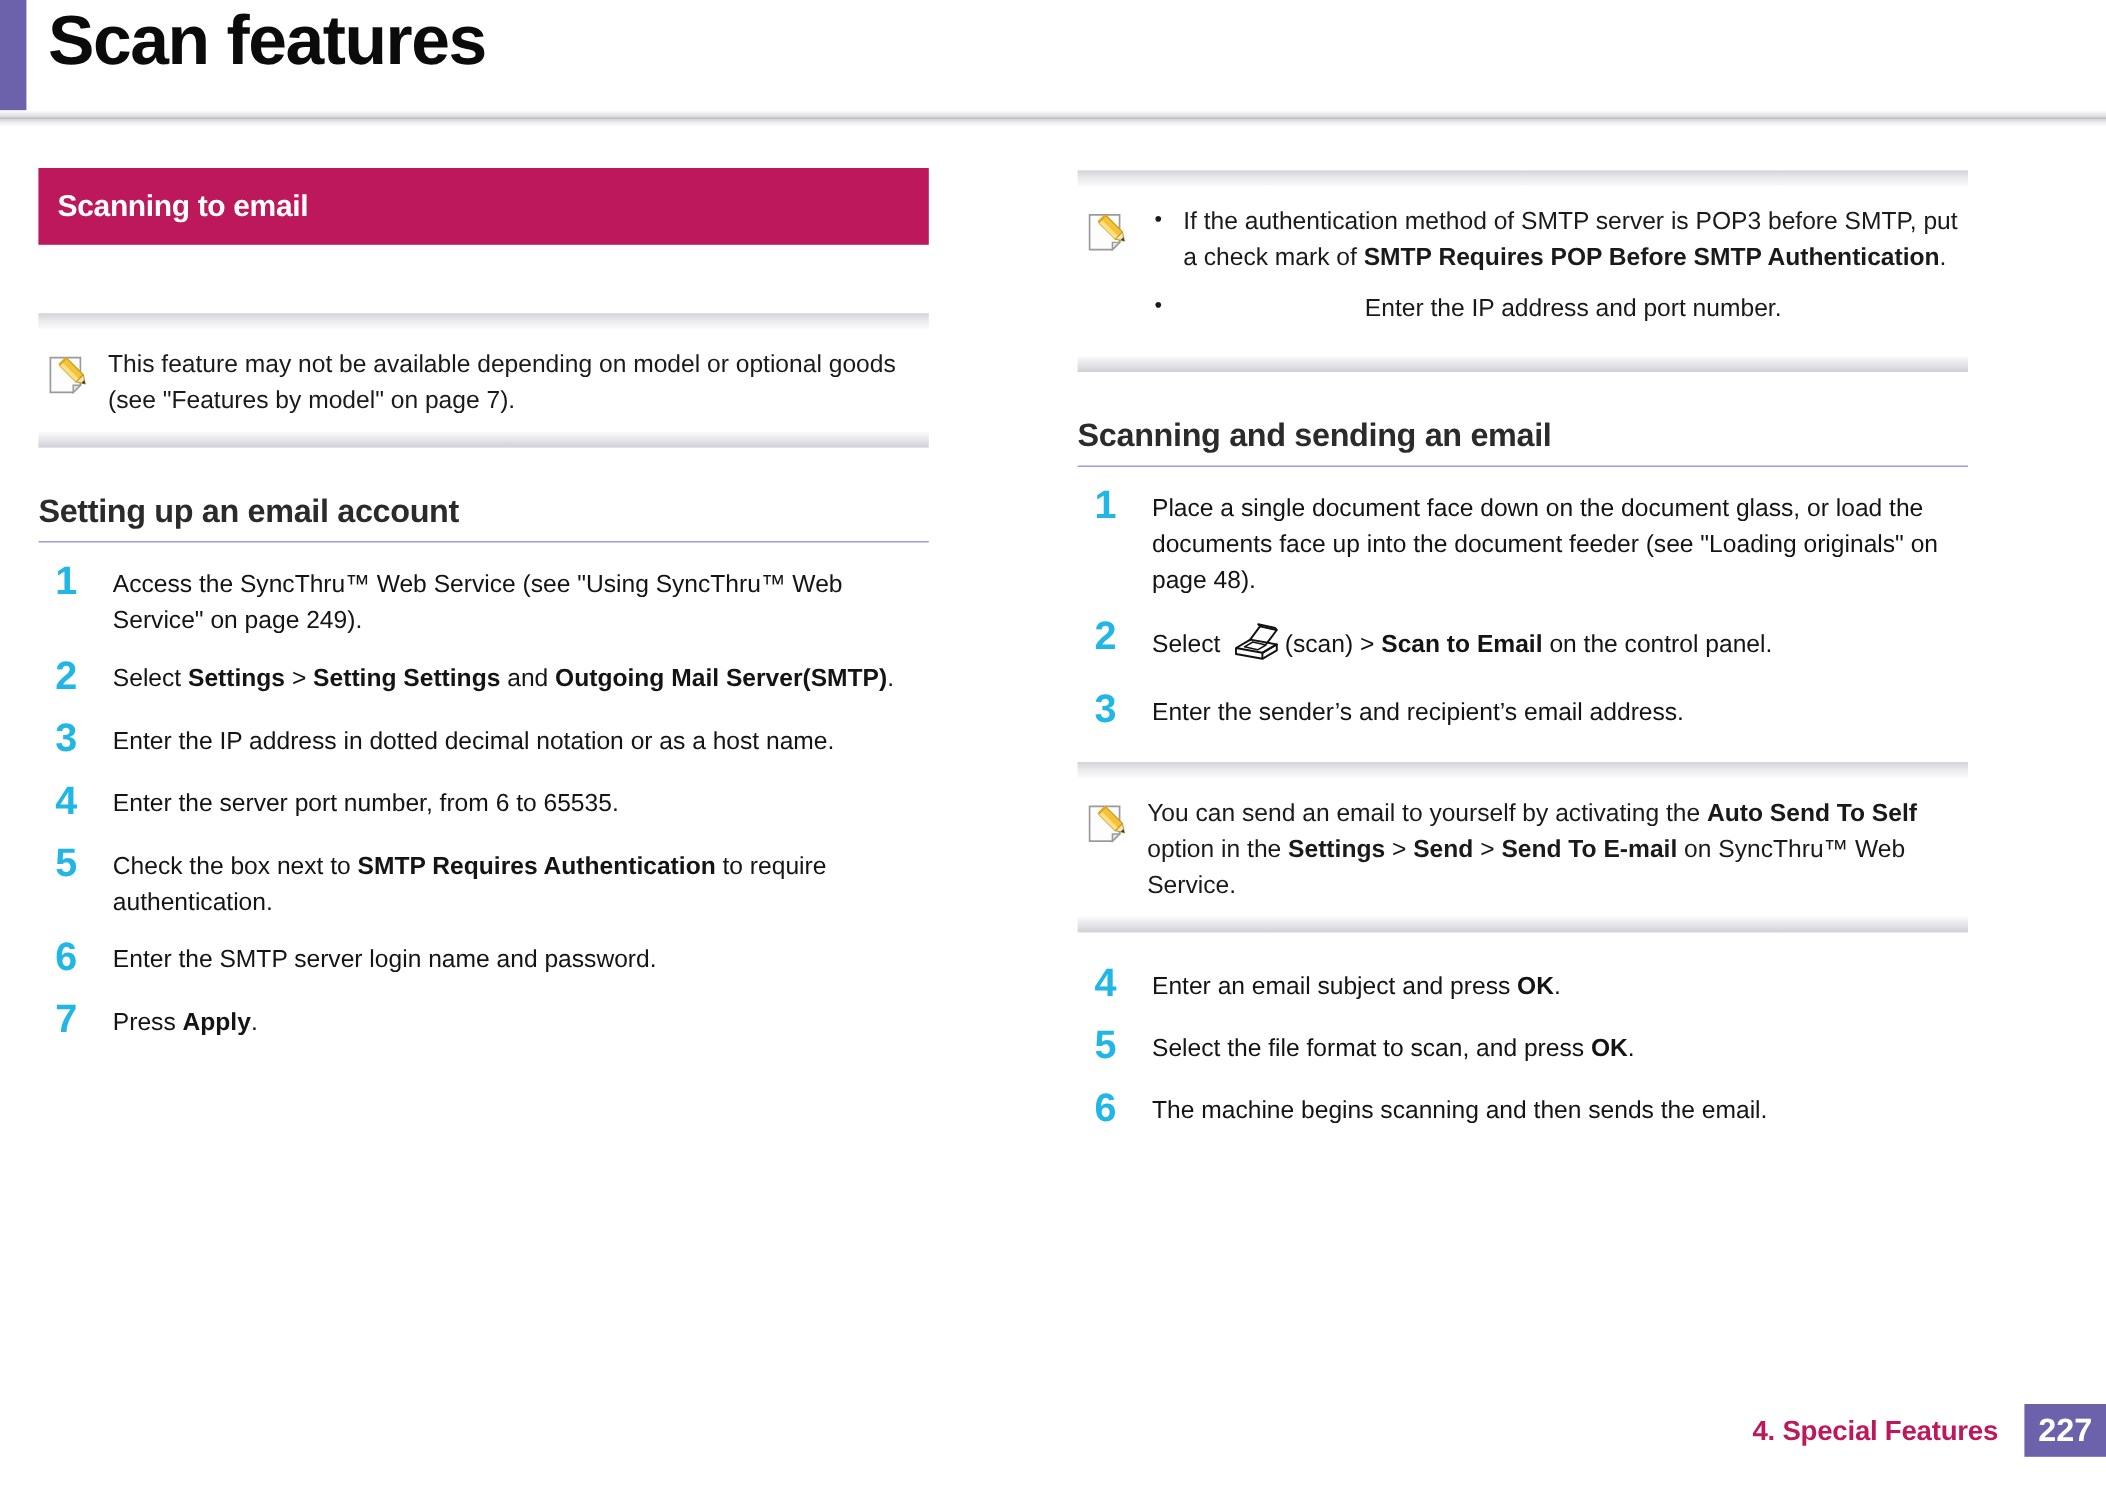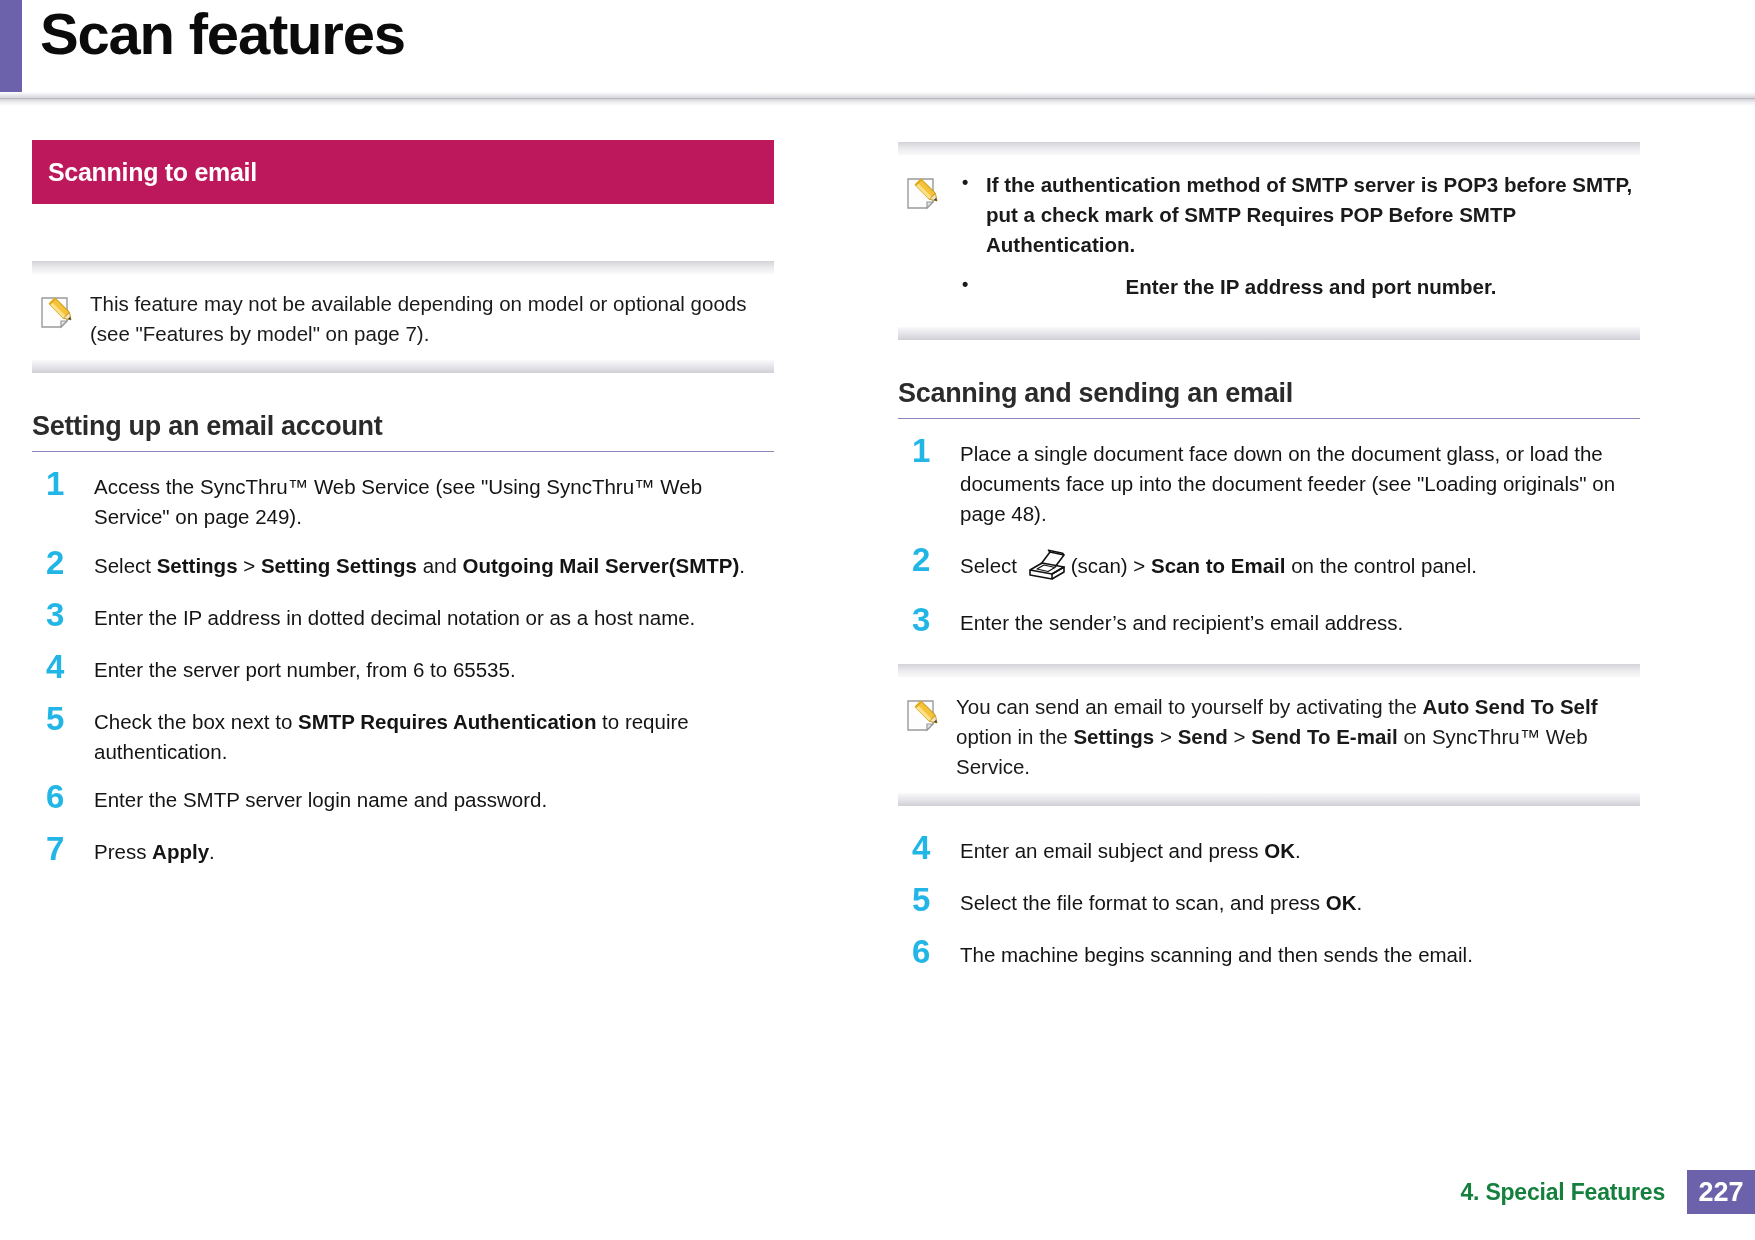--- a/index.html
+++ b/index.html
@@ -135,21 +135,20 @@
   
   ul.note-bullets {
     margin: 0;
     padding: 0;
     list-style: none;
   }
   ul.note-bullets > li {
     position: relative;
     padding-left: 30px;
     margin-bottom: 12px;
-    font-weight: bold;
   }
   ul.note-bullets > li:last-child { margin-bottom: 14px; text-align: center; }
   ul.note-bullets > li::before {
     content: "\2022";
     position: absolute;
     left: 6px;
     top: -1px;
     font-size: 18px;
     color: #1a1a1a;
   }
@@ -205,21 +204,21 @@
     position: absolute;
     right: 0;
     bottom: 26px;
     display: flex;
     align-items: stretch;
     height: 44px;
   }
   .footer-label {
     font-size: 23px;
     font-weight: bold;
-    color: #15803d;
+    color: #be185d;
     letter-spacing: -0.2px;
     align-self: center;
     padding-right: 22px;
     white-space: nowrap;
   }
   .footer-page-badge {
     width: 68px;
     background: #6b62ab;
     color: #ffffff;
     font-size: 27px;

